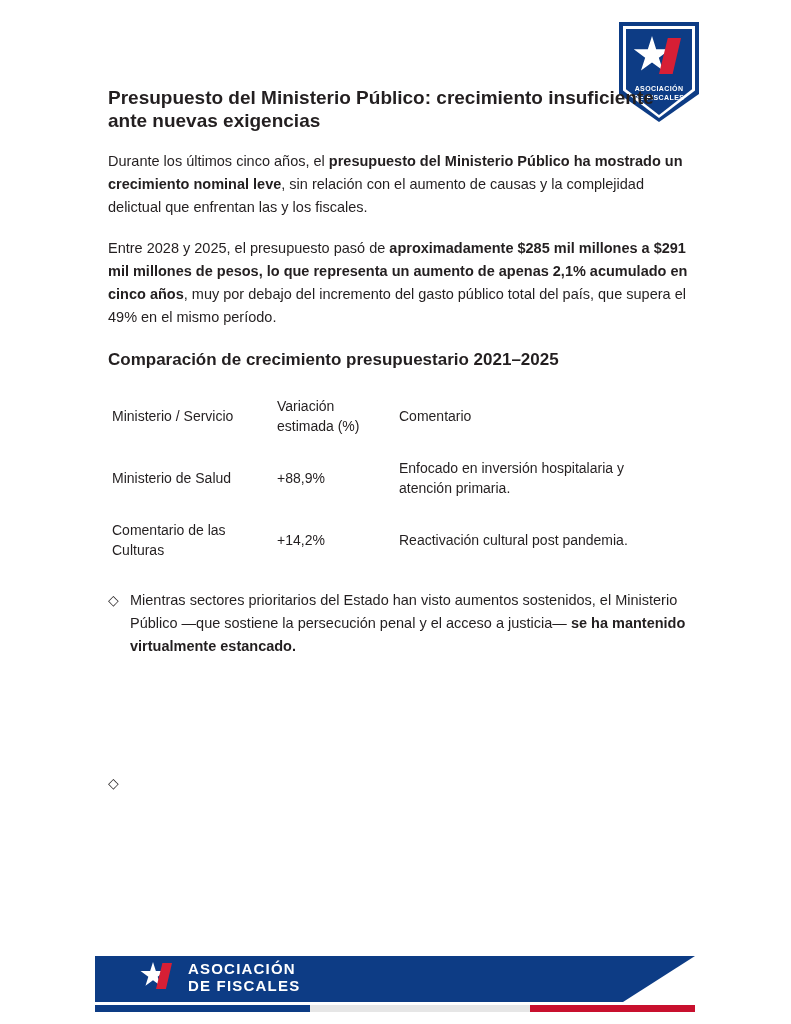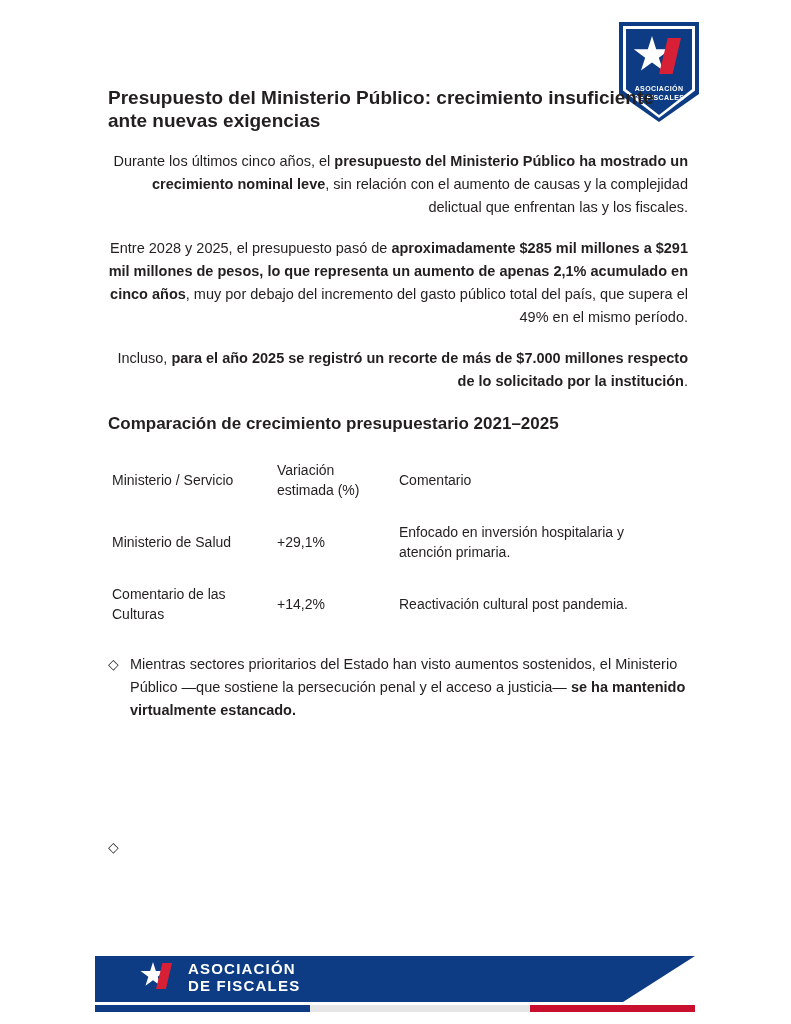--- a/index.html
+++ b/index.html
@@ -104,21 +104,21 @@
     font-weight: bold;
     margin: 0 0 18px 0;
     color: #231f20;
     max-width: 560px;
   }
   p.para {
     font-size: 14.5px;
     line-height: 23px;
     margin: 0 0 18px 0;
     color: #231f20;
-    text-align: right;
+    text-align: left;
   }
   p.para b { font-weight: bold; }
 
   h2.section-title {
     font-size: 17px;
     line-height: 22px;
     font-weight: bold;
     margin: 20px 0 14px 0;
   }
 
@@ -259,41 +259,40 @@
       </div>
     </div>
   </div>
 
   <div class="content">
 
     <h1 class="doc-title">Presupuesto del Ministerio Público: crecimiento insuficiente ante nuevas exigencias</h1>
 
     <p class="para"><span>Durante los últimos cinco años, el </span><b>presupuesto del Ministerio Público ha mostrado un crecimiento nominal leve</b><span>, sin relación con el aumento de causas y la complejidad delictual que enfrentan las y los fiscales.</span></p>
     <p class="para"><span>Entre 2028 y 2025, el presupuesto pasó de </span><b>aproximadamente $285 mil millones a $291 mil millones de pesos, lo que representa un aumento de apenas 2,1% acumulado en cinco años</b><span>, muy por debajo del incremento del gasto público total del país, que supera el 49% en el mismo período.</span></p>
-    <p class="para"><span>Incluso, </span><b>para el año 2025 se registró un recorte de más de $7.000 millones respecto de lo solicitado por la institución</b><span>.</span></p>
 
     <h2 class="section-title">Comparación de crecimiento presupuestario 2021–2025</h2>
 
     <table class="comp-table">
       <colgroup>
         <col class="c1">
           <col class="c2">
           <col class="c3">
       </colgroup>
       <thead>
         <tr>
           <th>Ministerio / Servicio</th>
           <th>Variación estimada (%)</th>
           <th>Comentario</th>
         </tr>
       </thead>
       <tbody>
         <tr>
           <td>Ministerio de Salud</td>
-          <td>+29,1%</td>
+          <td>+88,9%</td>
           <td>Enfocado en inversión hospitalaria y atención primaria.</td>
         </tr>
         <tr>
           <td>Comentario de las Culturas</td>
           <td>+14,2%</td>
           <td>Reactivación cultural post pandemia.</td>
         </tr>
       </tbody>
     </table>
 

